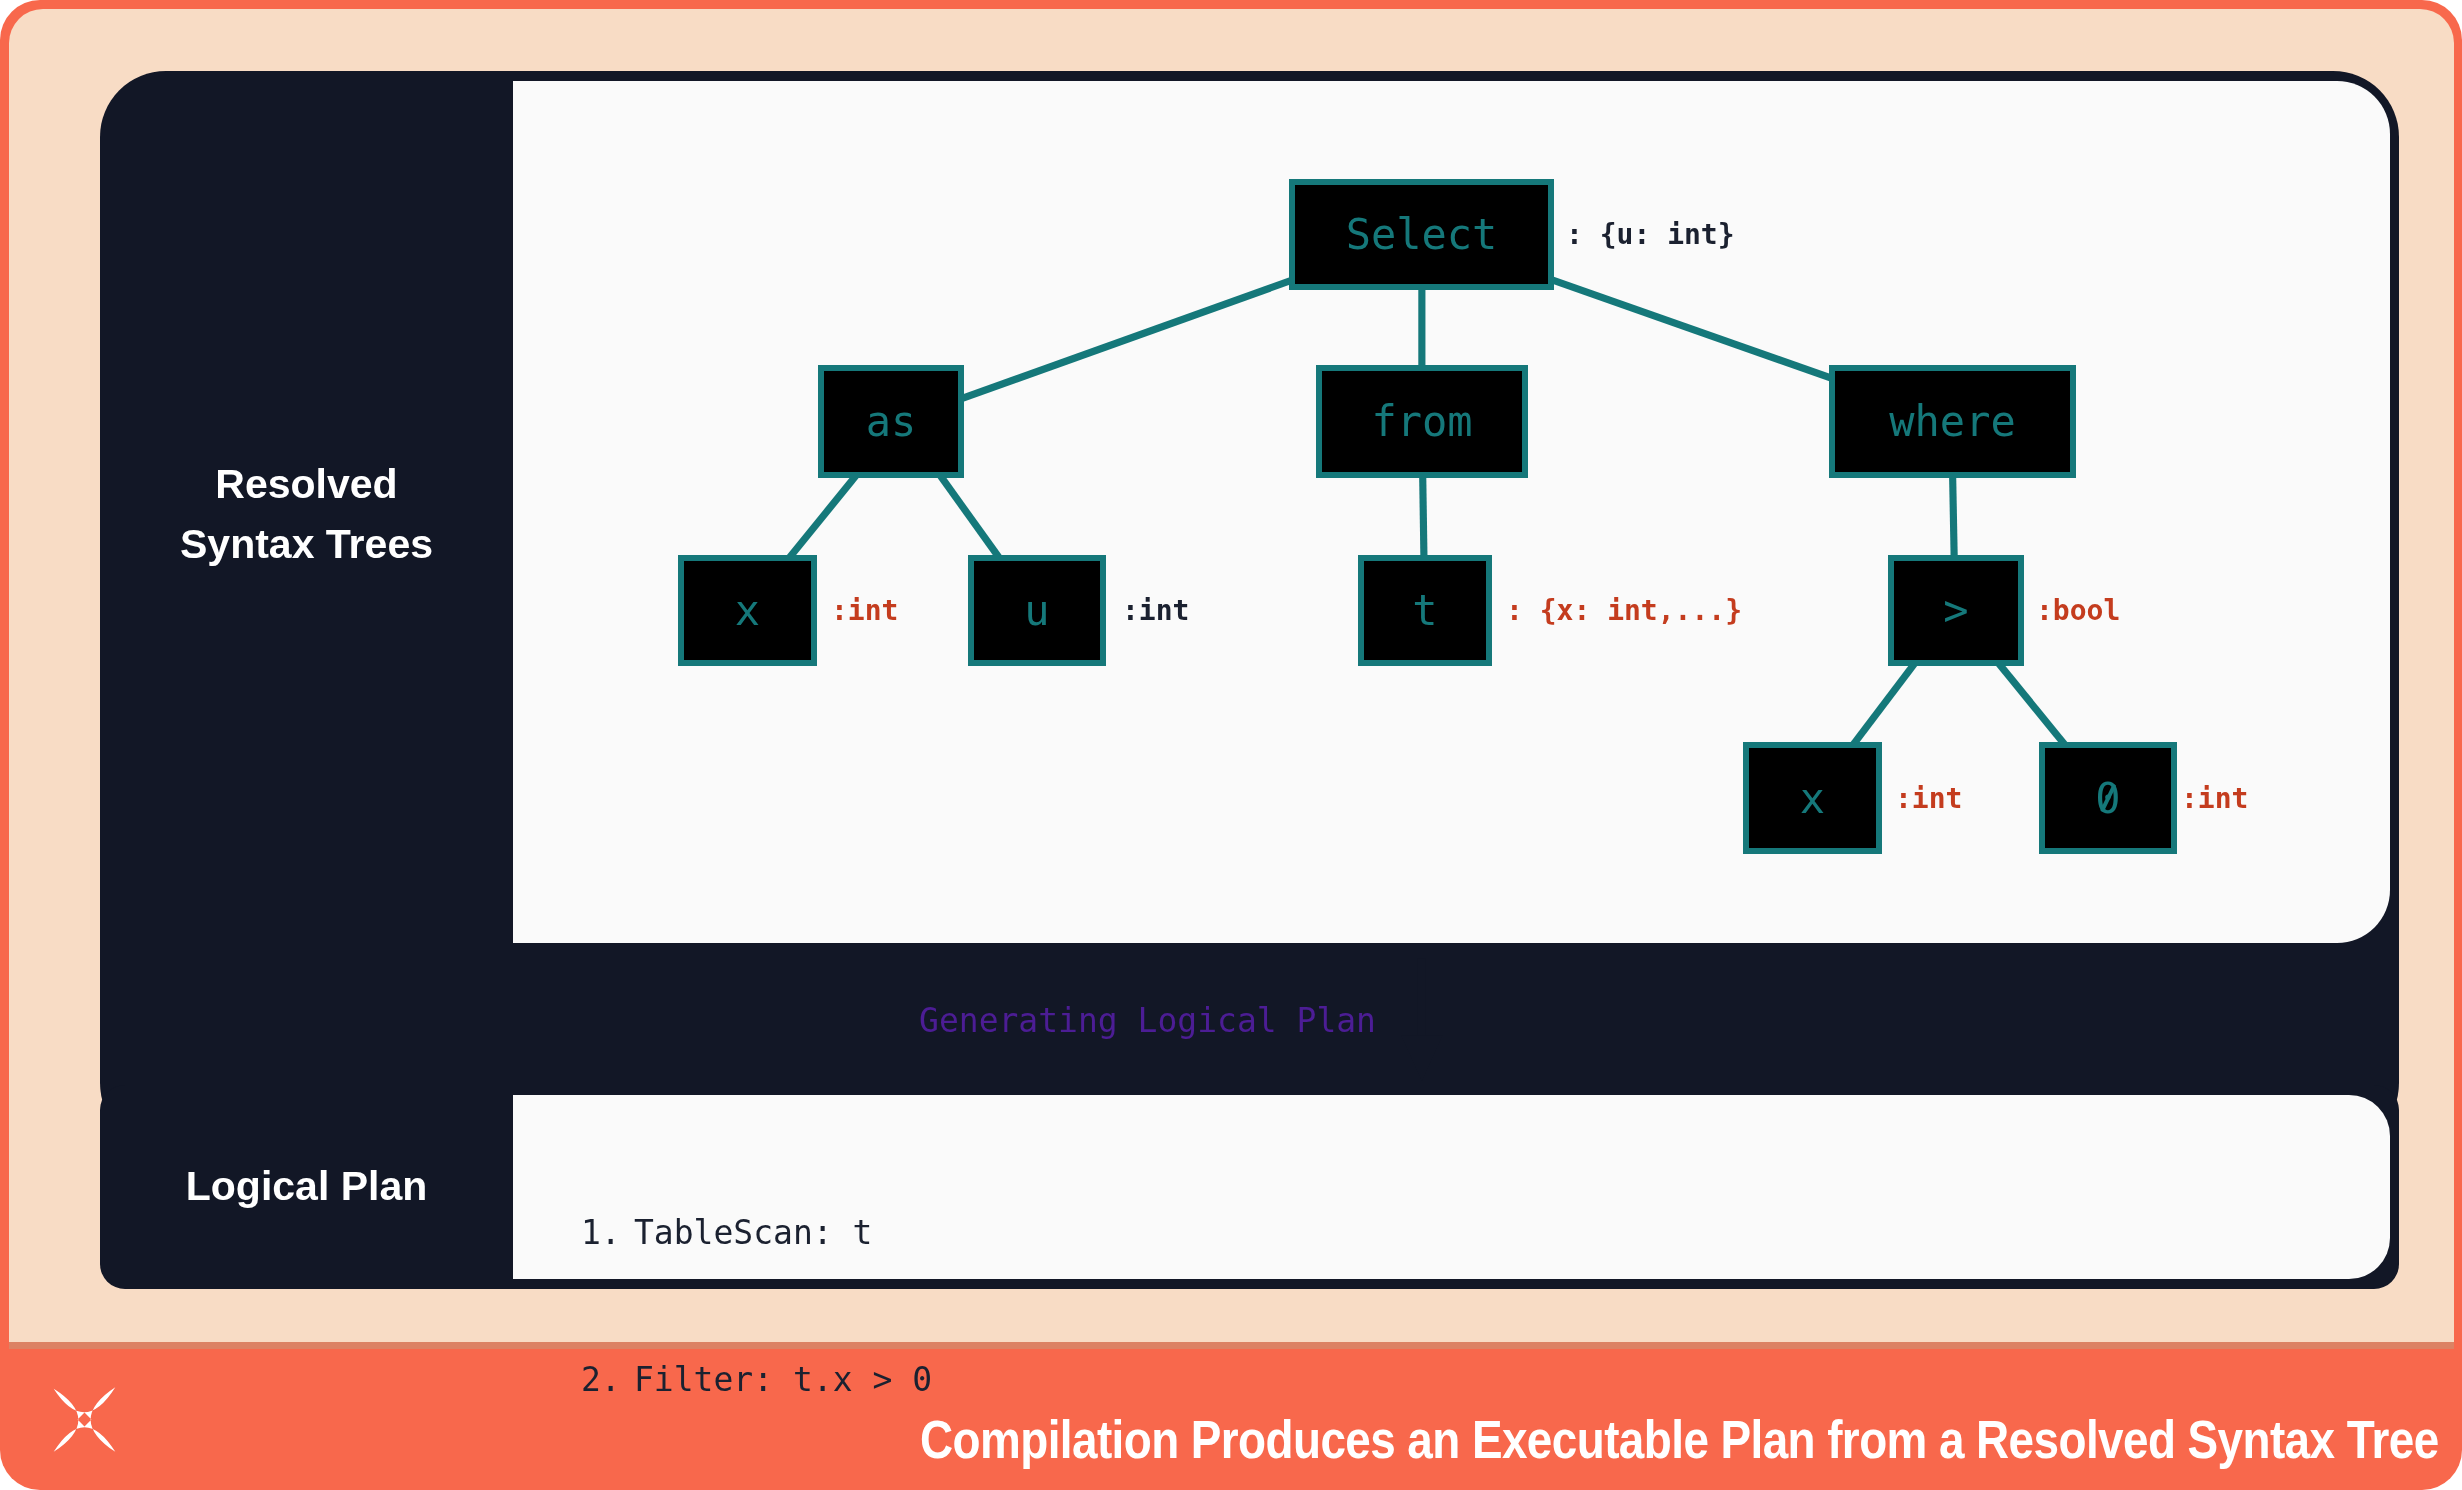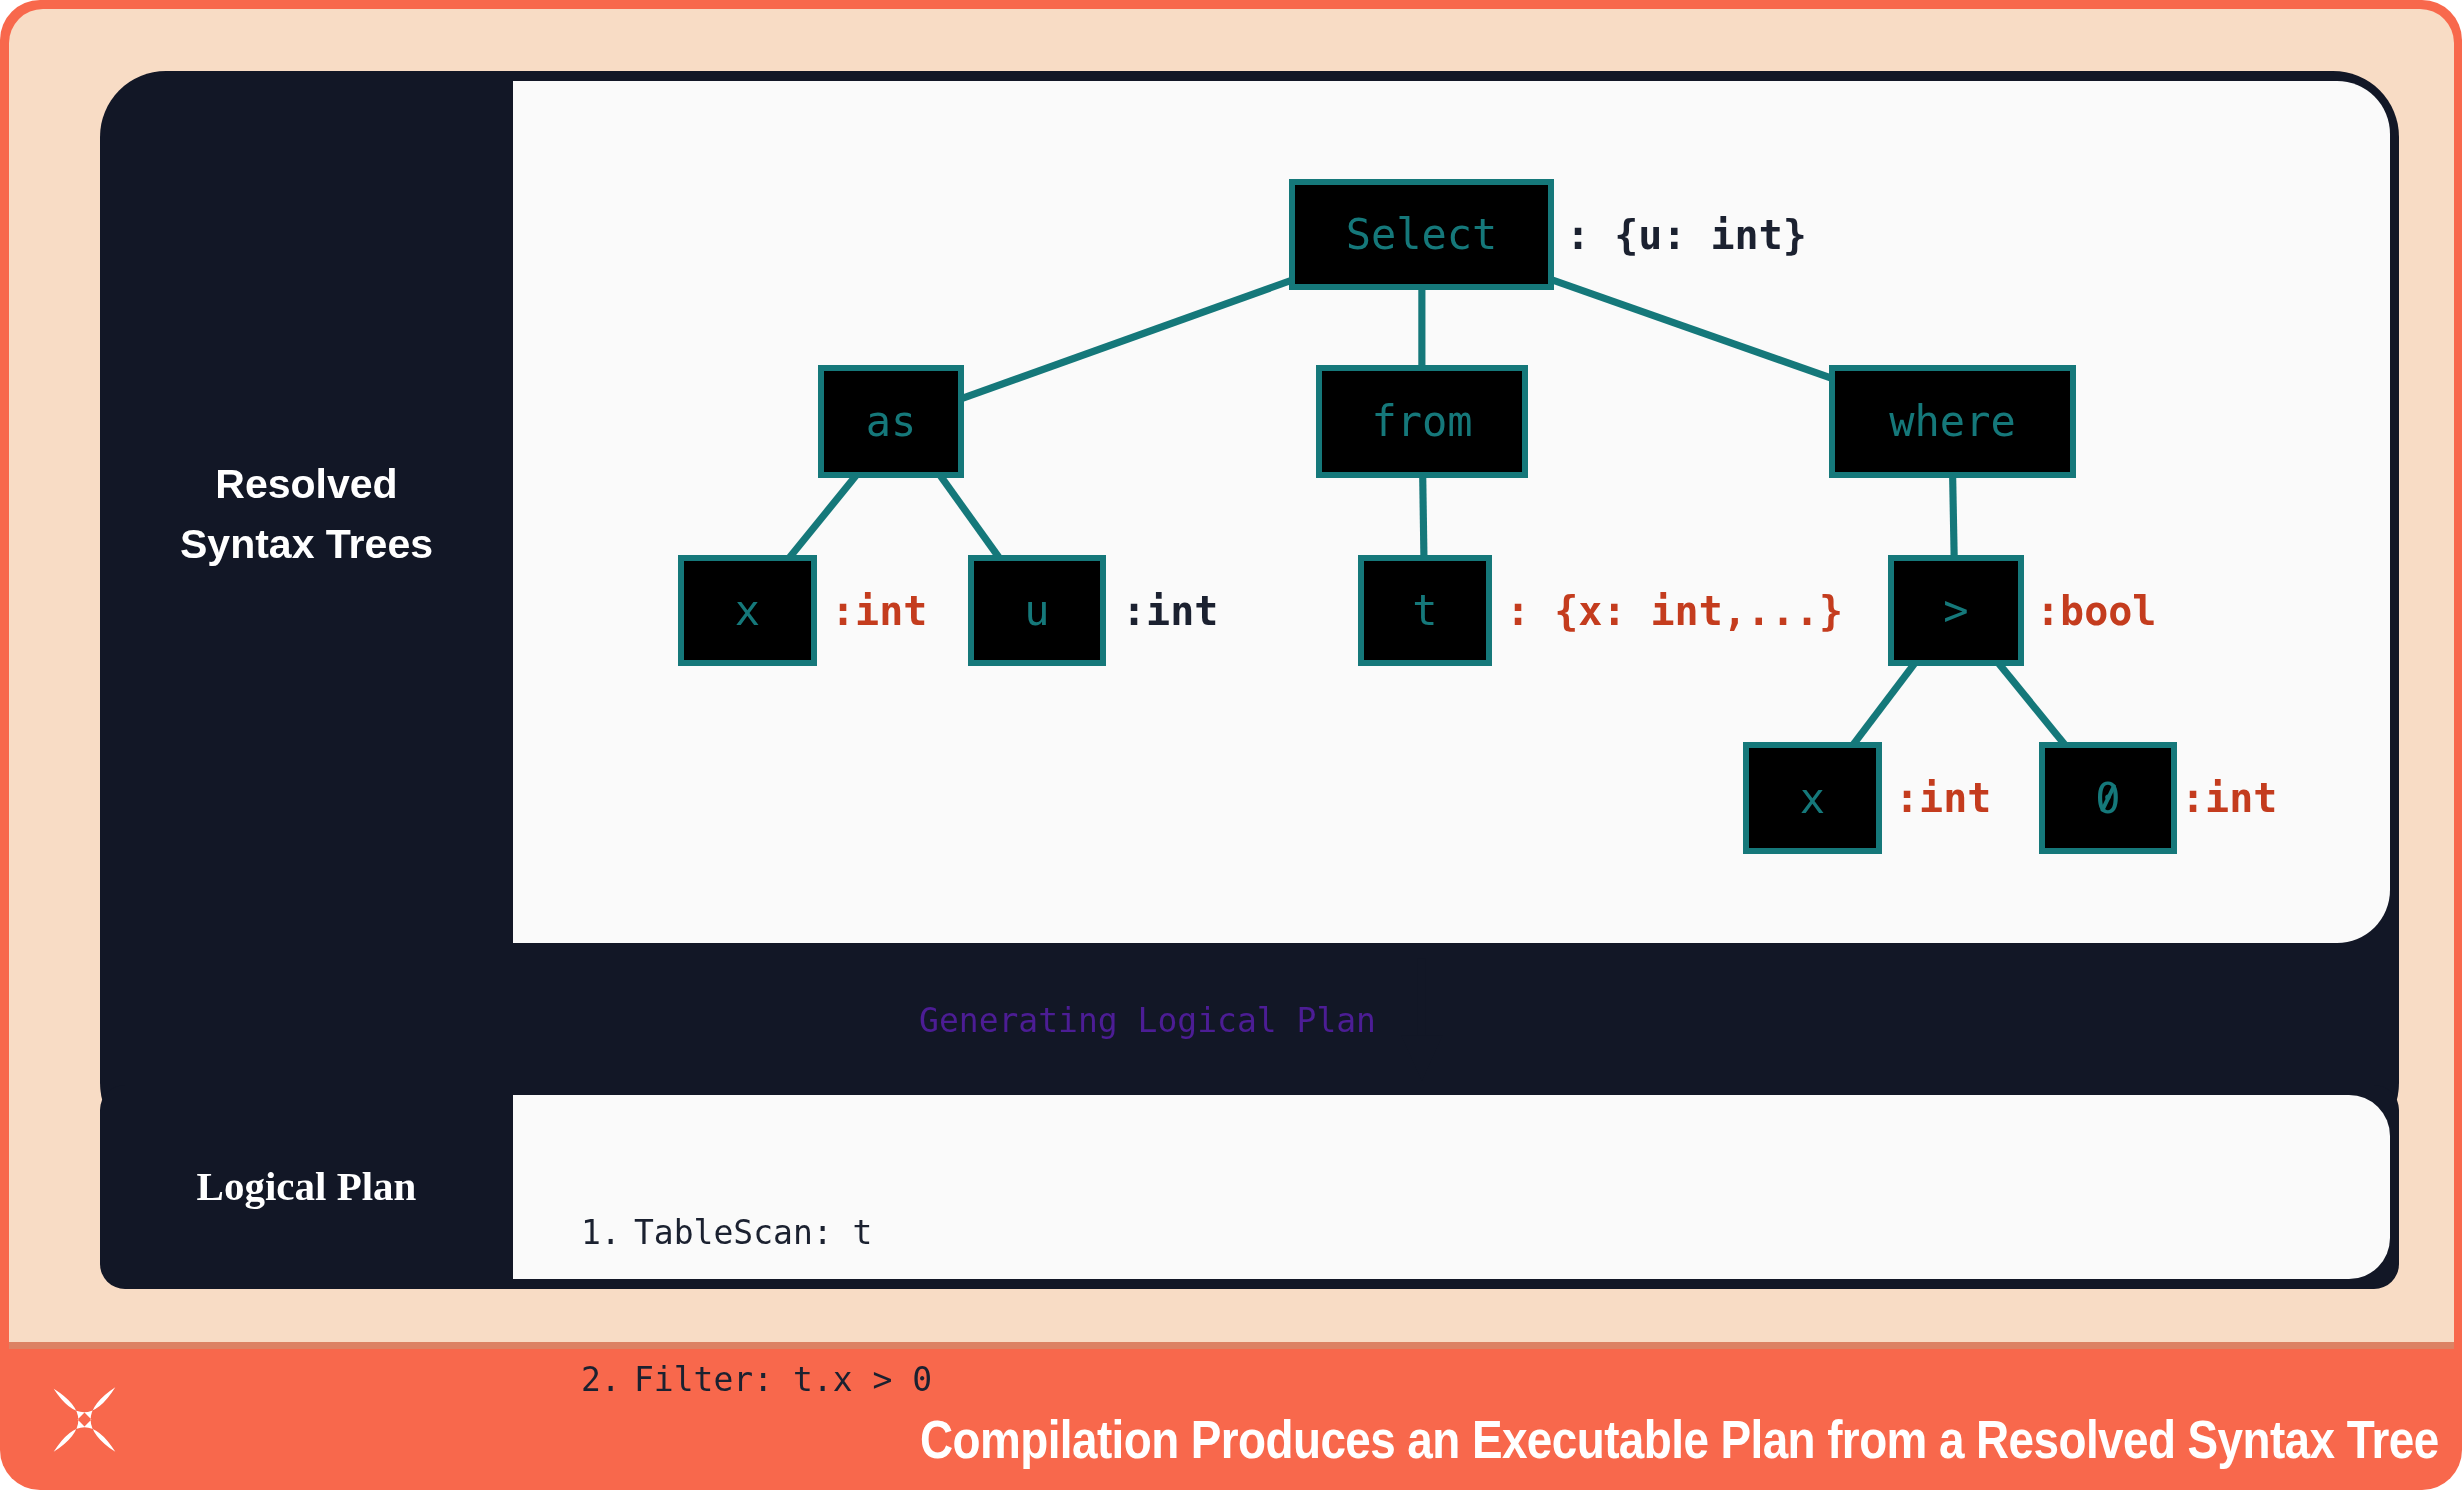--- a/index.html
+++ b/index.html
@@ -10,40 +10,40 @@
   }
   
   #sheet{
     position:absolute;left:8.6px;top:8.6px;width:2445px;height:1333px;
     background:#F8DCC5;border-radius:34px 34px 0 0;
     border-bottom:7.1px solid #DC8264;
   }
   
   .panel{position:absolute;background:#121726;}
   #panel-rst{left:100px;top:71px;width:2299px;height:1078px;border-radius:66px;}
-  #panel-lp{left:100px;top:1085px;width:2299px;height:204px;border-radius:25px;font-family:Liberation Serif, serif;}
+  #panel-lp{left:100px;top:1085px;width:2299px;height:204px;border-radius:25px;}
   .panel-inner{position:absolute;background:#FAFAFA;}
   #rst-inner{left:413px;top:10px;width:1877px;height:862px;border-radius:0 53px 53px 0;}
   #lp-inner{left:413px;top:10px;width:1877px;height:184px;border-radius:0 41px 41px 0;}
   .side-label{
     position:absolute;left:0;width:413px;color:#FFFFFF;
     font-weight:700;font-size:41px;line-height:60px;text-align:center;
   }
   #rst-label{top:383px;}
   #lp-label{top:71px;line-height:60px;}
   
   .node{
     position:absolute;background:#000000;border:6.4px solid #15787A;
     box-sizing:border-box;display:flex;align-items:center;justify-content:center;
     font-family:"DejaVu Sans Mono",monospace;font-size:42px;color:#15787A;
     z-index:3;
   }
   .ann{
     position:absolute;display:flex;align-items:center;
-    font-family:"DejaVu Sans Mono",monospace;font-weight:700;font-size:40px;
+    font-family:"DejaVu Sans Mono",monospace;font-weight:700;font-size:28px;
     z-index:3;white-space:pre;
   }
   .ann.red{color:#C43C1E;}
   .ann.ink{color:#1B2130;}
   #edges,#flow-arrow{position:absolute;left:0;top:0;z-index:2;}
   .zero-wrap{position:relative;display:inline-block;}
   .zero-slash{
     position:absolute;left:50%;top:50%;width:3.6px;height:30px;background:#15787A;
     transform:translate(-50%,-50%) rotate(26deg);border-radius:2.1px;
   }

